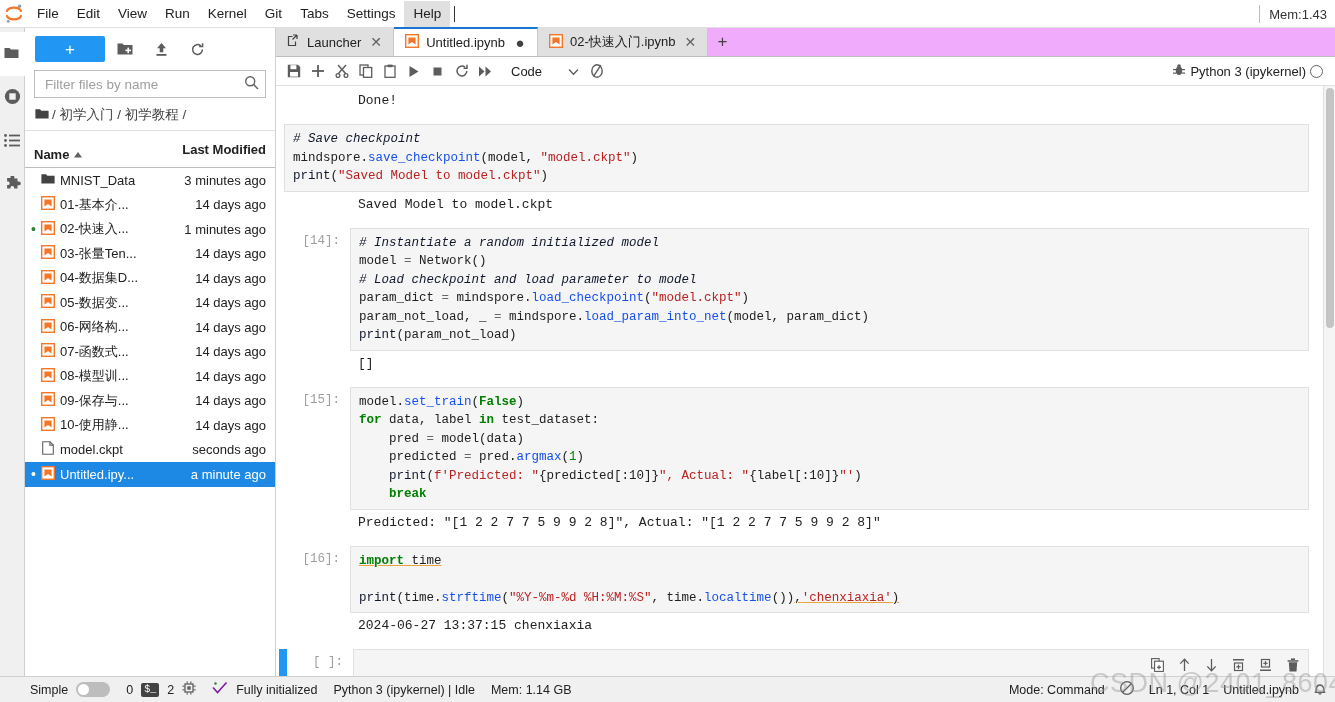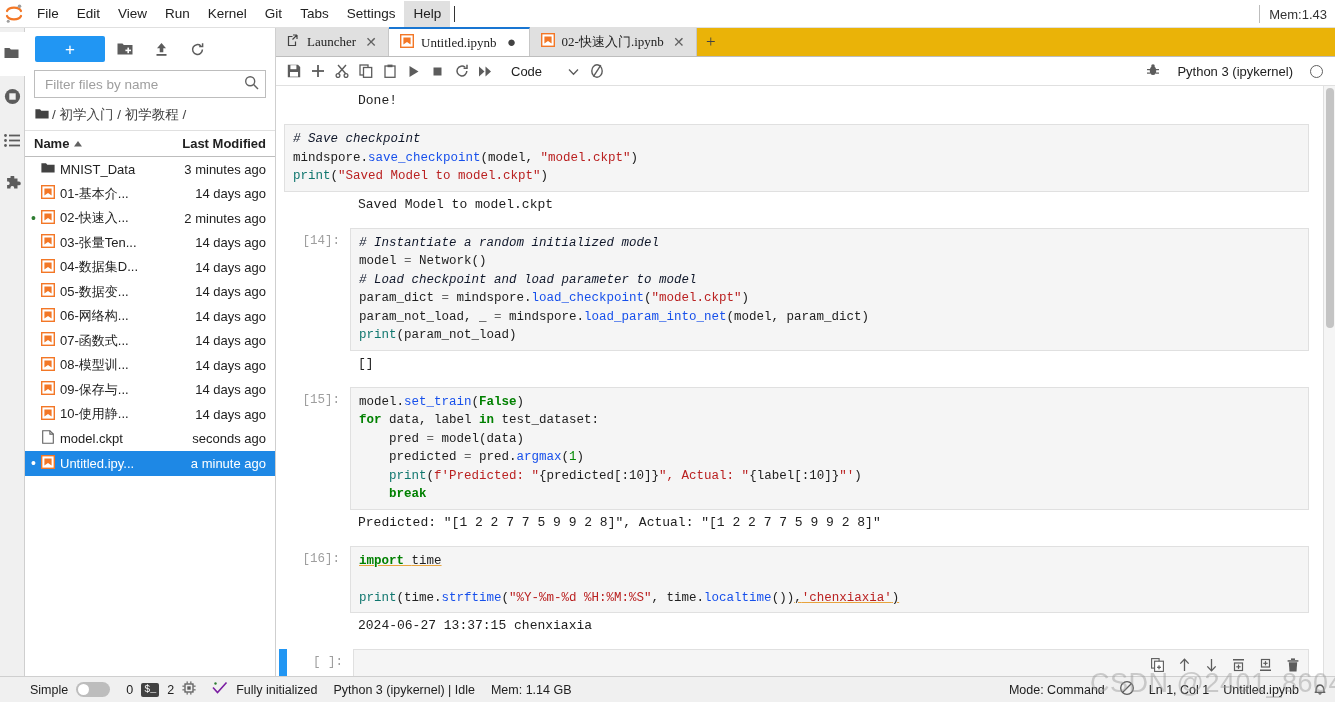--- a/index.html
+++ b/index.html
@@ -83,41 +83,41 @@
   }
   .fb-filter input::placeholder { color: #9e9e9e; }
   .fb-crumbs {
     display:flex; align-items:center; gap:3px; padding: 4px 10px 6px 10px;
     font-size: 13.5px; color: #424242;
   }
   .fb-head {
     display:flex; align-items:center; border-top:1px solid #e0e0e0; border-bottom: 1px solid #bdbdbd;
     padding: 5px 9px; font-weight: bold; font-size: 13px; color: #212121;
   }
-  .fb-head .c-name { flex:1; display:flex; align-items:center; gap:4px;}
+  .fb-head .c-name { flex:1; display:flex; align-items:center; gap:4px;margin-top:11px;}
   .fb-head .c-mod { text-align:center; }
   .fb-list { flex:1; overflow:hidden; }
   .fb-row {
     display:flex; align-items:center; height: 24.5px; padding: 0 9px 0 4px;
     font-size: 13px; cursor: default;
   }
   .fb-row .dot { width: 9px; text-align:center; color: #2e7d32; font-size: 14px; line-height: 1;}
   .fb-row .ic { width: 20px; display:flex; align-items:center; justify-content:center; }
   .fb-row .nm { flex:1; white-space:nowrap; overflow:hidden; padding-left:2px;}
   .fb-row .md { color:#212121; white-space:nowrap; }
   .fb-row.sel { background:#1e88e5; color:#fff; }
   .fb-row.sel .md, .fb-row.sel .nm { color:#fff; }
   .fb-row.sel .dot { color:#fff; }
 
   
   .main { flex:1; display:flex; flex-direction:column; min-width:0; background:#f0f0f0; }
 
   .tabbar {
-    height: 29px; min-height:29px; background:#eab308;
-    display:flex; align-items:flex-end; border-bottom:1px solid #bdbdbd;font-family:Liberation Serif, serif;
+    height: 29px; min-height:29px; background:#f0abfc;
+    display:flex; align-items:flex-end; border-bottom:1px solid #bdbdbd;
   }
   .tab {
     height: 28px; display:flex; align-items:center; gap:7px;
     padding: 0 9px 0 11px; font-size: 13px; background:#e0e0e0;
     border-right: 1px solid #c7c7c7; color:#212121; min-width: 0; cursor: pointer;
     position: relative;
   }
   .tab.active { background:#fff; border-top: 2px solid #1976d2; height: 29px; }
   .tab .tlabel { white-space:nowrap; }
   .tab .tclose { color:#616161; font-size: 14px; width:16px; text-align:center; }
@@ -129,21 +129,21 @@
     height: 29px; min-height: 29px; background:#fff; border-bottom:1px solid #e0e0e0;
     display:flex; align-items:center; padding: 0 6px; gap: 1px;
   }
   .tb-ic { width: 23px; height: 25px; display:flex; align-items:center; justify-content:center;
     color:#5c5c5c; cursor:pointer; }
   .tb-sel {
     margin-left: 8px; display:flex; align-items:center; gap: 26px;
     border: 1px solid transparent; padding: 2px 4px; font-size: 13px; color:#212121; cursor:pointer;
   }
   .tb-spacer { flex: 1; }
-  .tb-kernel { display:flex; align-items:center; gap:17px; font-size:13px; color:#212121; padding-right: 6px;}
+  .tb-kernel { display:flex; align-items:center; gap:4px; font-size:13px; color:#212121; padding-right: 6px;}
   .kcircle { width:13px; height:13px; border:1.5px solid #616161; border-radius:50%; }
 
   .nbarea { flex:1; display:flex; min-height:0; background:#fff; position:relative; }
   .nbscroll { flex:1; overflow:hidden; padding-top: 2px; position:relative; }
   .nbscrollbar {
     width: 12px; background:#f5f5f5; border-left:1px solid #e0e0e0;
   }
   .nbscrollbar .thumb { width:8px; margin: 2px; background:#c4c4c4; border-radius:4px; height: 240px; }
 
   
@@ -168,21 +168,21 @@
   .emptycell {
     flex:1; background:#f5f5f5; border:1px solid #e0e0e0; height: 32px;
     display:flex; align-items:center; justify-content:flex-end; padding-right:8px; gap: 12px;
   }
   .cellic { color:#5c5c5c; width:15px; display:flex; align-items:center; justify-content:center; cursor:pointer;}
 
   
   .t-com { color:#0f172a; font-style: italic; }
   .t-kw  { color:#008000; font-weight: bold; }
   .t-str { color:#ba2121; }
-  .t-bi  { color:#0f766e;text-align:center; }
+  .t-bi  { color:#0f172a;text-align:center; }
   .t-num { color:#080; }
   .t-op  { color:#666; }
   .t-name{ color:#212121; }
   .t-call{ color:#1750eb; }
   .ul-orange { text-decoration: underline; text-decoration-color:#e8a33d; }
 
   
   .statusbar {
     height: 26px; min-height:26px; background:#f0f0f0; border-top:1px solid #cfcfcf;
     display:flex; align-items:center; font-size: 12.5px; color:#212121;
@@ -354,21 +354,21 @@
           </div>
           <div class="fb-row">
             <span class="dot">•</span>
             <span class="ic">
               <span><svg width="14" height="14" viewBox="0 0 14 14">
                   <rect x="0.7" y="0.7" width="12.6" height="12.6" stroke="#f37726" stroke-width="1.4" fill="#fff"></rect>
                   <path d="M3.4 3.4 h7.2 v7.2 l-3.6 -2.7 l-3.6 2.7 z" fill="#f37726"></path>
                 </svg></span>
             </span>
             <span class="nm">02-快速入...</span>
-            <span class="md">2 minutes ago</span>
+            <span class="md">1 minutes ago</span>
           </div>
           <div class="fb-row">
             <span class="dot"></span>
             <span class="ic">
               <span><svg width="14" height="14" viewBox="0 0 14 14">
                   <rect x="0.7" y="0.7" width="12.6" height="12.6" stroke="#f37726" stroke-width="1.4" fill="#fff"></rect>
                   <path d="M3.4 3.4 h7.2 v7.2 l-3.6 -2.7 l-3.6 2.7 z" fill="#f37726"></path>
                 </svg></span>
             </span>
             <span class="nm">03-张量Ten...</span>

